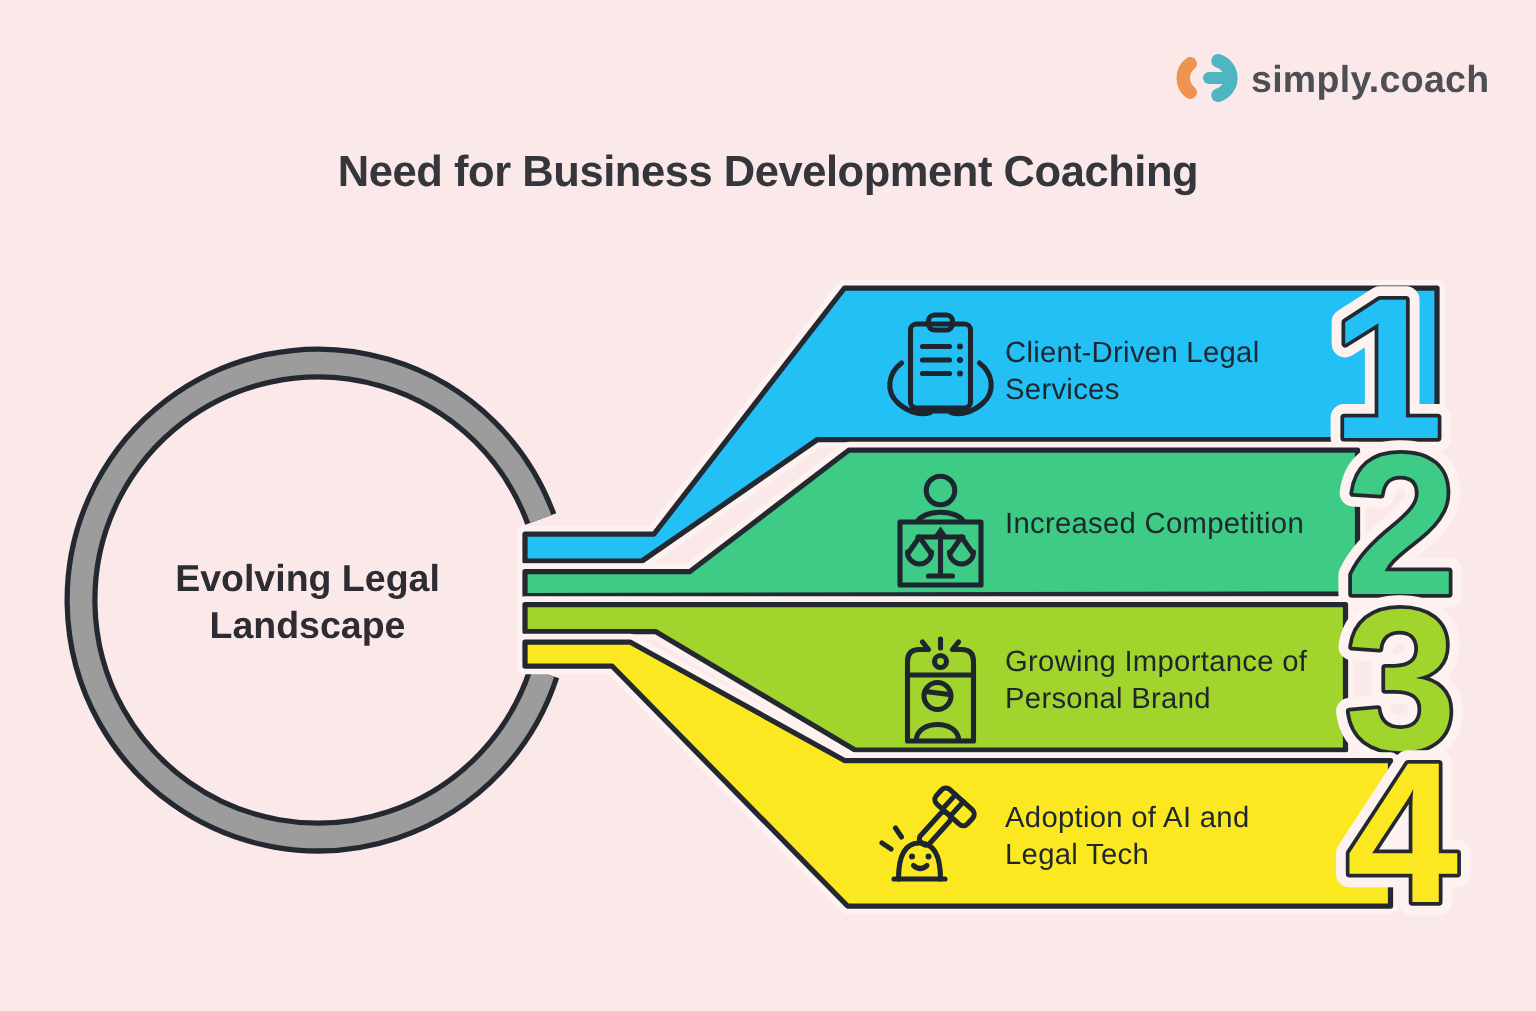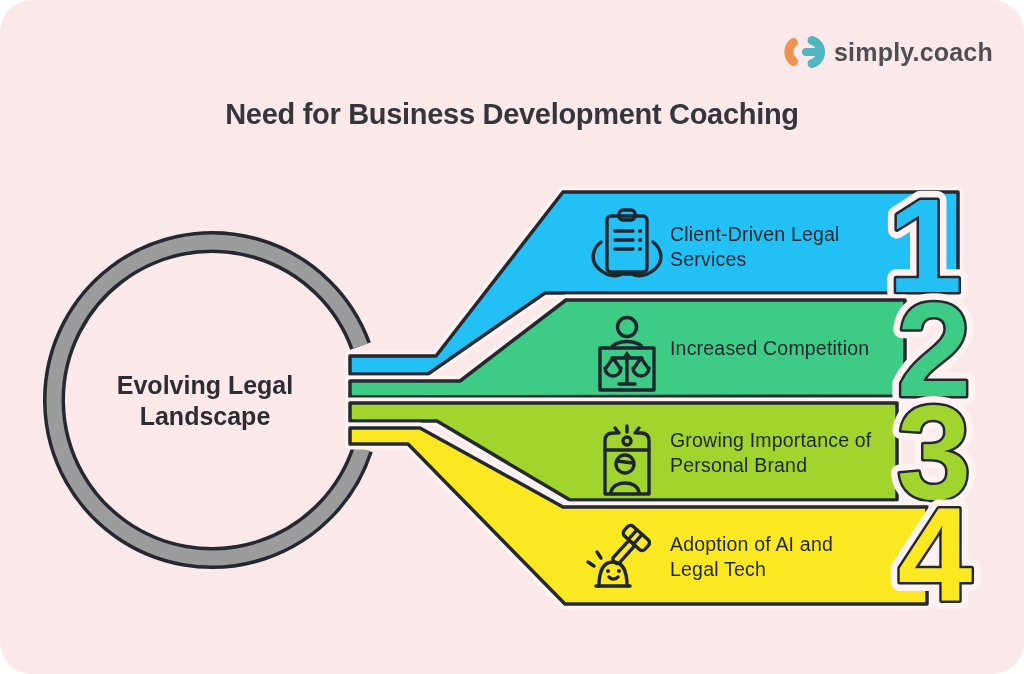--- a/index.html
+++ b/index.html
@@ -2,21 +2,20 @@
 <html><head>
 <meta charset="utf-8">
 <style>
   html,body{margin:0;padding:0;}
   .stage{
     position:relative;
     width:1024px;height:674px;
     background:#fbe9e9;
     overflow:hidden;
     font-family:"Liberation Sans",sans-serif;
-    border-radius:32px;
   }
   svg{display:block;}
   .title-text{
     font-family:"Liberation Sans",sans-serif;
     font-weight:bold;font-size:29px;letter-spacing:-0.3px;
     fill:#35353c;text-anchor:middle;
   }
   .logo-text{
     font-family:"Liberation Sans",sans-serif;
     font-weight:600;font-size:25px;letter-spacing:0.2px;

